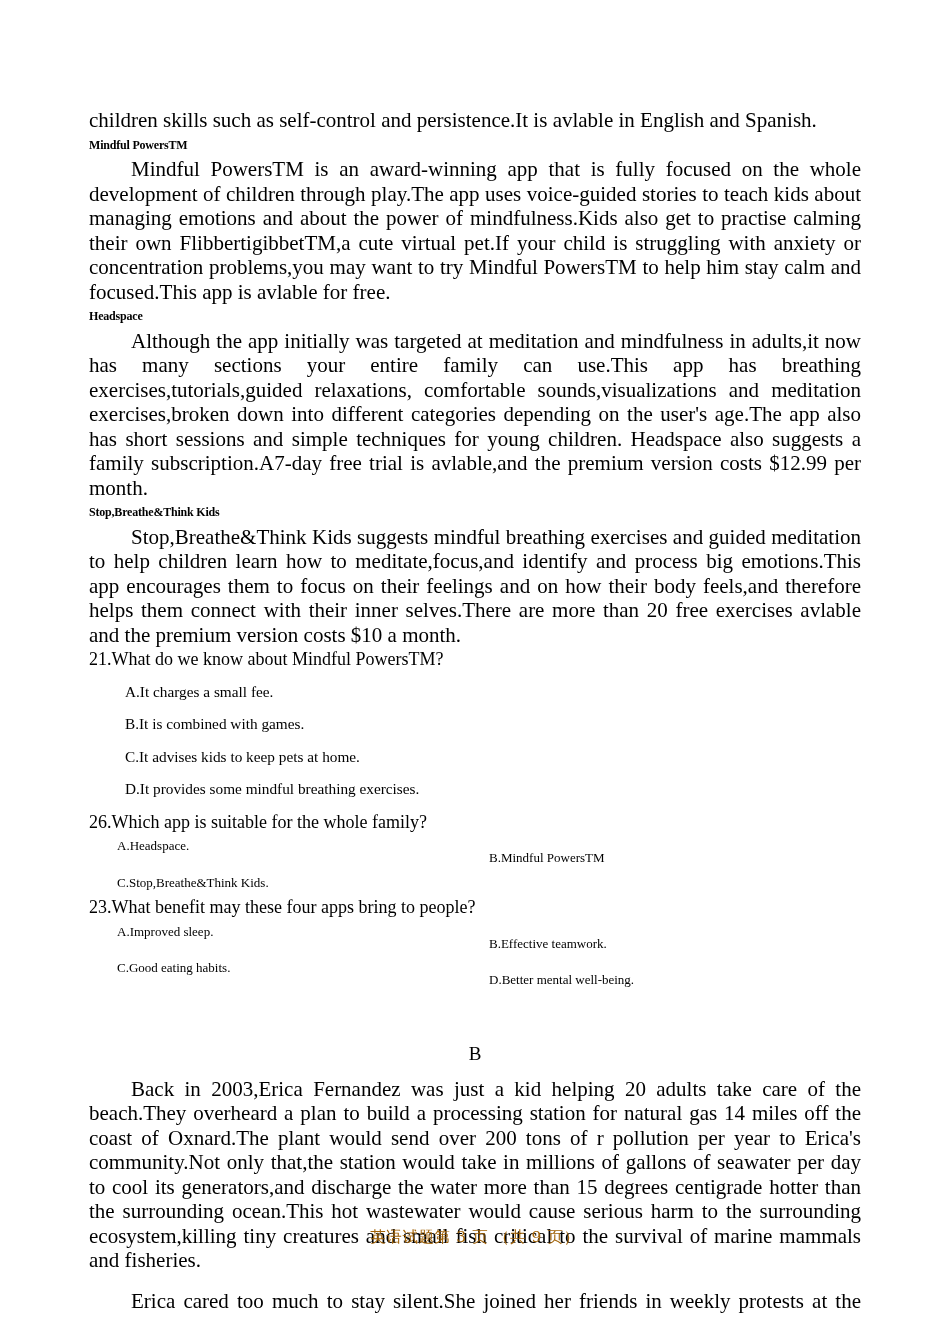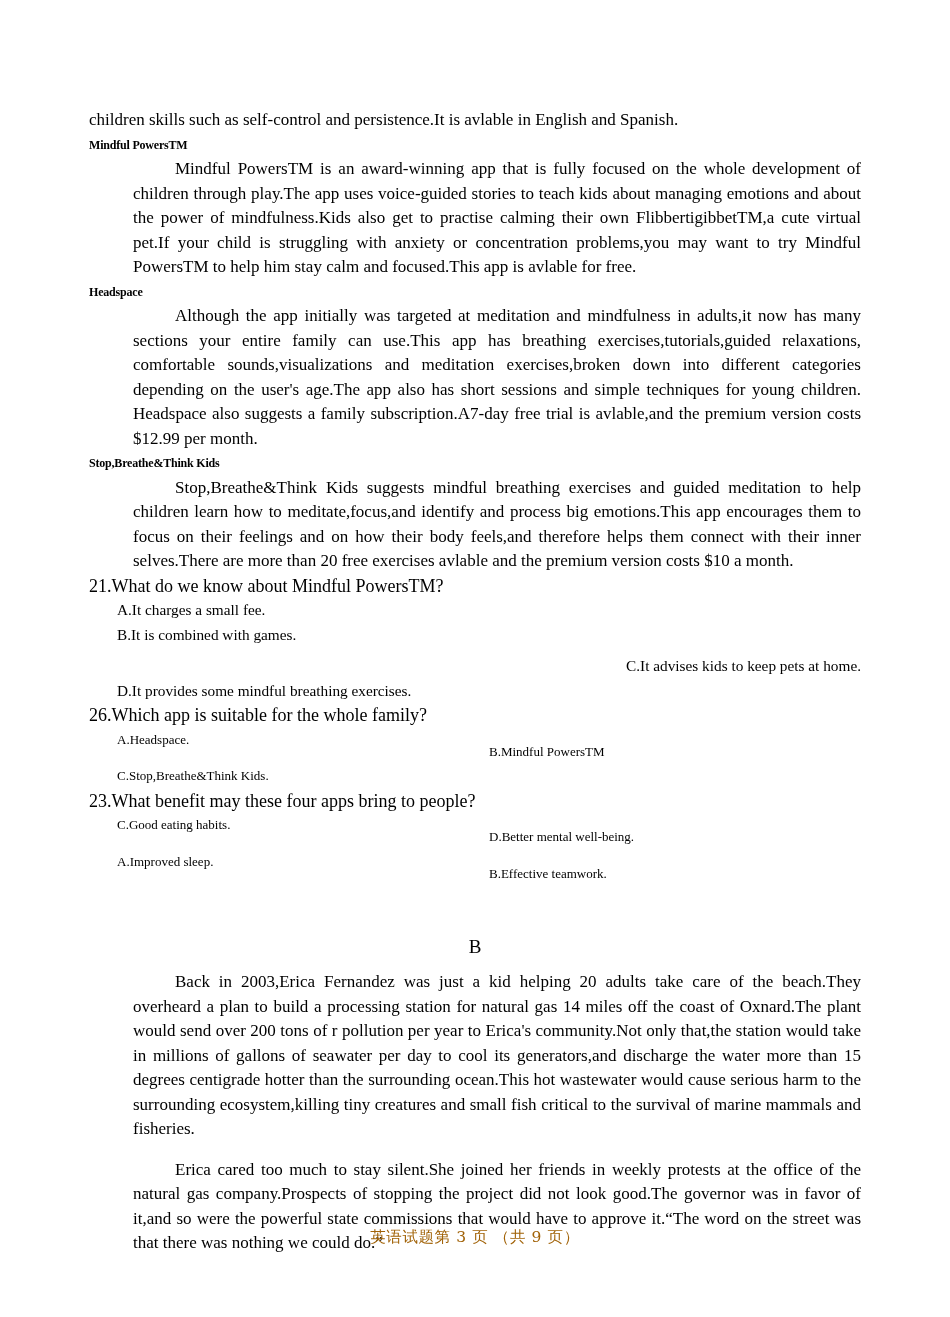--- a/index.html
+++ b/index.html
@@ -28,32 +28,31 @@
 
   .content {
     position: absolute;
     left: 89px;
     top: 108px;
     width: 772px;
   }
 
   
   .para {
-    font-size: 17px;
+    font-size: 21px;
     line-height: 24.5px;
     text-align: justify;
     text-justify: inter-word;
     margin: 0;
     -webkit-hyphens: none;
     hyphens: none;
     font-family: Liberation Serif, serif;
   }
   .para.indent {
     text-indent: 42px;
-    margin-left: 44px;
   }
   
   .para:after {
     content: "";
     display: inline-block;
     width: 100%;
   }
   .para.no-stretch:after { content: none; display: none; }
 
   .heading {
@@ -77,25 +76,25 @@
 
   
   .question {
     font-size: 18px;
     line-height: 24.5px;
     margin: 0;
   }
   .option {
     font-size: 15.3px;
     line-height: 24.5px;
-    margin: 0;
+    margin: 8px;
     padding-left: 28px;
     position: relative;
   }
-  .option.gap-before { margin-top: 7px; text-align: right; }
+  .option.gap-before { margin-top: 7px; }
 
   .opt-row {
     font-size: 13px;
     line-height: 24.5px;
     margin: 0;
     padding-left: 28px;
     display: flex;
   }
   .opt-row .col-a { width: 372px; flex: 0 0 372px; }
   .opt-row .col-b { flex: 1 1 auto; margin-top: 12px; }
@@ -148,26 +147,26 @@
       <span class="col-b">B.Mindful  PowersTM</span>
     </div>
     <div class="opt-row">
       <span class="col-a">C.Stop,Breathe&amp;Think   Kids.</span>
     </div>
 
     <p class="question">
       <span>23.</span><span>What benefit may these four apps bring to people?</span>
     </p>
     <div class="opt-row">
+      <span class="col-a">A.Improved   sleep.</span>
+      <span class="col-b">B.Effective  teamwork.</span>
+    </div>
+    <div class="opt-row">
       <span class="col-a">C.Good  eating  habits.</span>
       <span class="col-b">D.Better  mental  well-being.</span>
-    </div>
-    <div class="opt-row">
-      <span class="col-a">A.Improved   sleep.</span>
-      <span class="col-b">B.Effective  teamwork.</span>
     </div>
 
     <div class="spacer-b-top"></div>
     <p class="section-letter">B</p>
     <div class="spacer-b-bottom"></div>
 
     <p class="para indent no-stretch">Back in 2003,Erica Fernandez was just a kid helping 20 adults take care of the beach.They overheard a plan to build a processing station for natural gas  14 miles off the coast of Oxnard.The plant would send over 200 tons of r pollution per year to Erica's community.Not only that,the station would take in millions of gallons of seawater per day to cool its generators,and discharge the water more than 15 degrees centigrade hotter than the surrounding ocean.This hot wastewater would cause serious harm to the surrounding ecosystem,killing tiny creatures and small fish critical to the survival of marine mammals and fisheries.</p>
     <p class="para indent no-stretch" style="margin-top:16px;">Erica cared too much to stay silent.She joined her friends in weekly protests at the office of the natural gas company.Prospects of stopping the project did not look good.The governor was in favor of it,and so were the powerful state commissions that would have to approve it.“The word on the street was that there was nothing we could do.”</p>
 
   </div>

